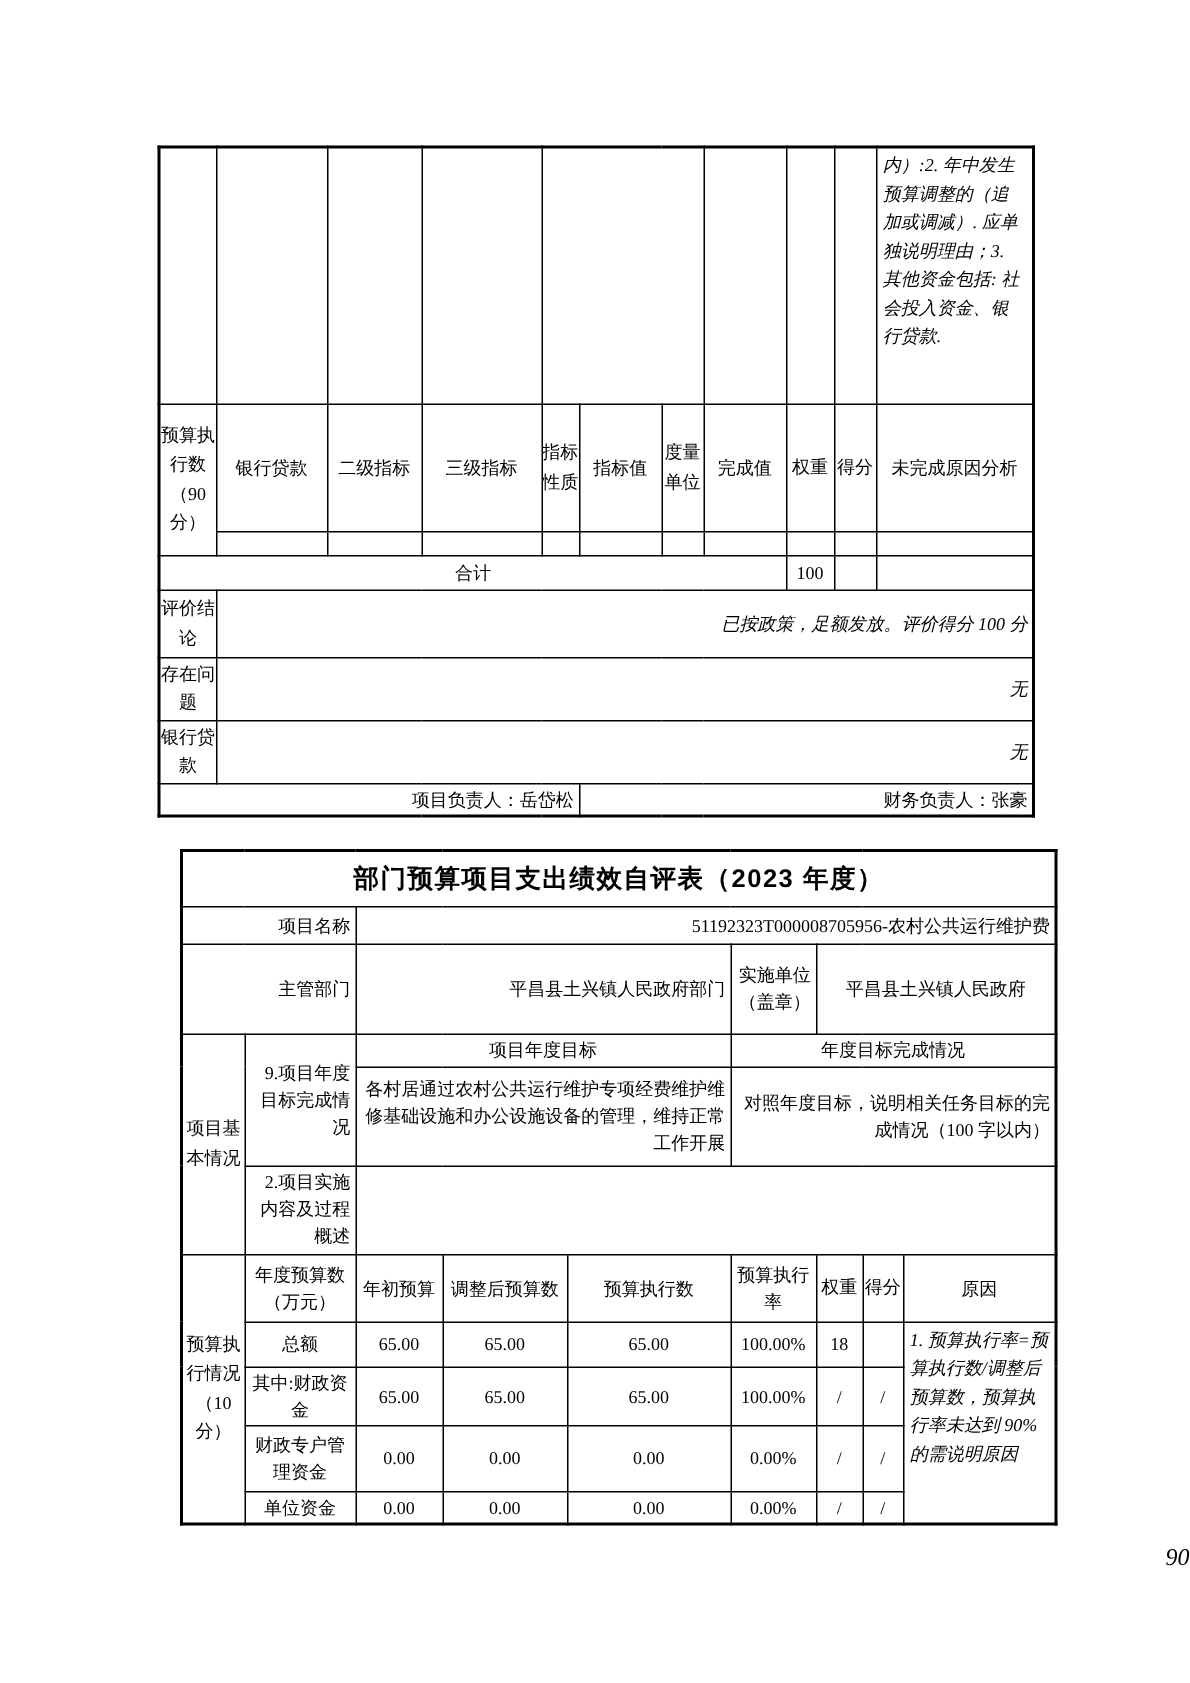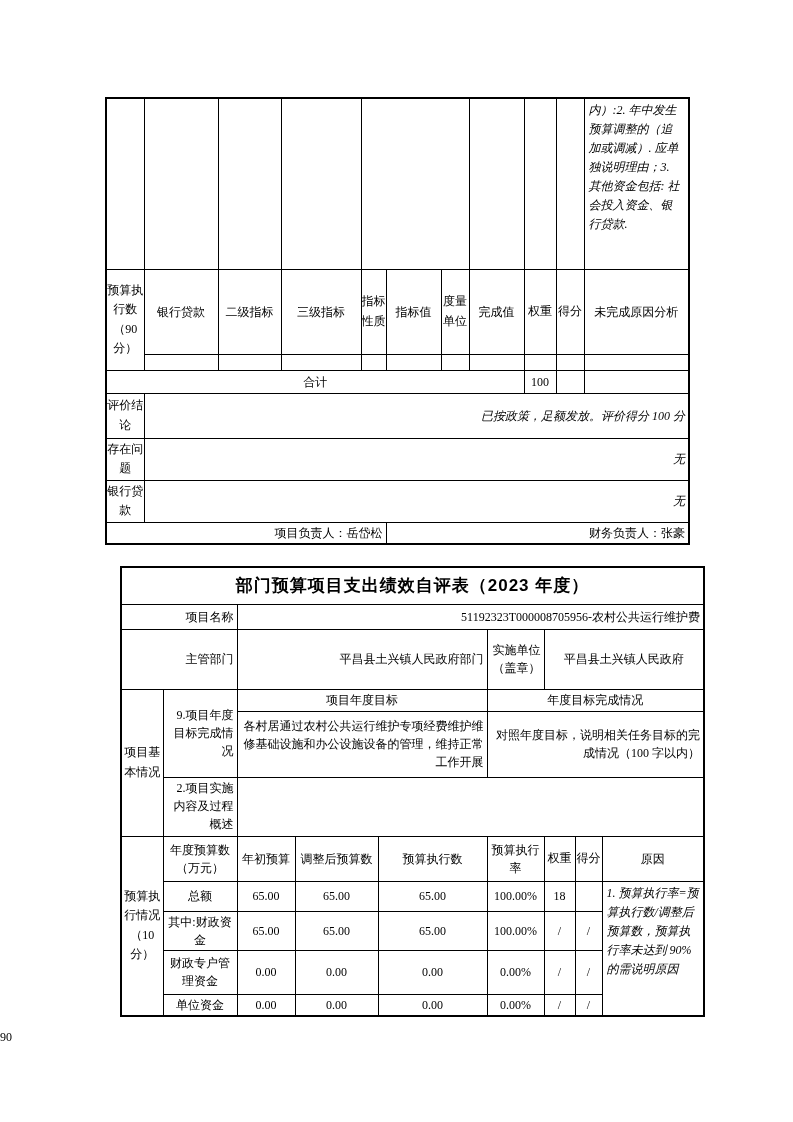--- a/index.html
+++ b/index.html
@@ -10,22 +10,22 @@
   table.t2{left:120px;top:566px;width:583px;border:2px solid #000;}
   td{border:1px solid #000;font-size:12px;line-height:1.5;text-align:center;
      vertical-align:middle;padding:1px 3px;word-break:break-all;overflow:hidden;}
   td.left{text-align:right;}
   td.top{vertical-align:top;}
   td.italic{font-style:italic;}
   td.note{font-style:italic;text-align:left;vertical-align:top;line-height:19px;padding:2px 4px;}
   td.v{padding:1px 0;line-height:1.6;}
   td.title-cell{font-family:"Liberation Sans","DejaVu Sans",sans-serif;
      font-weight:bold;font-size:17px;letter-spacing:1px;border:1px solid #000;}
-  .pagenum{position:absolute;left:0;right:0;top:1030px;text-align:left;
-     font-size:12px;font-family:"Liberation Serif","DejaVu Serif",serif;}
+  .pagenum{position:absolute;left:0;right:0;top:1030px;text-align:right;
+     font-size:16px;font-family:"Liberation Serif","DejaVu Serif",serif;font-style:italic;}
 </style>
 </head>
 <body>
 
 <div class="page">
 
   <table class="t1">
     <colgroup>
       <col style="width:38px">
         <col style="width:74px">

